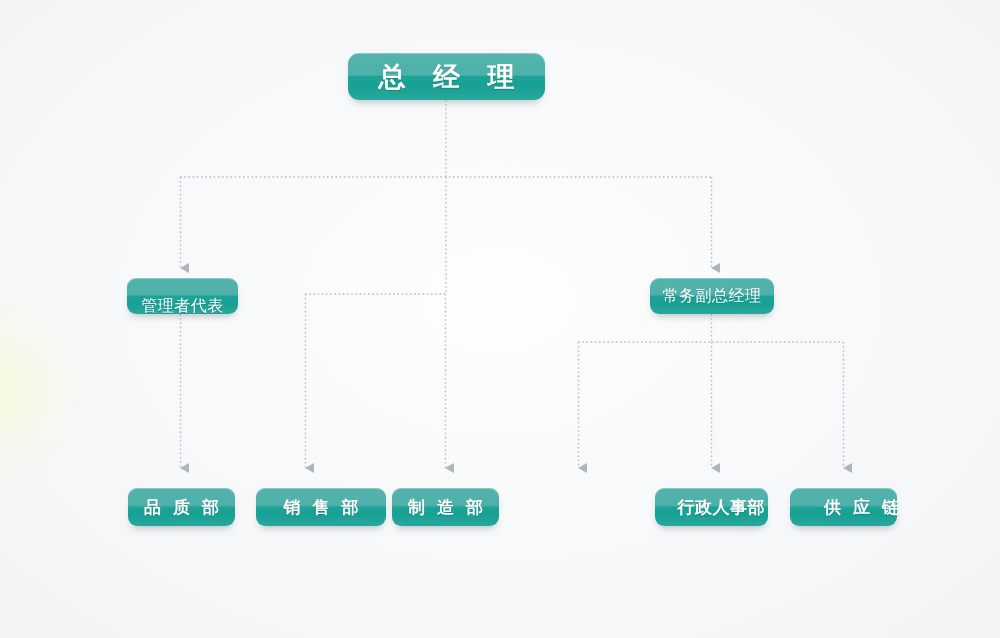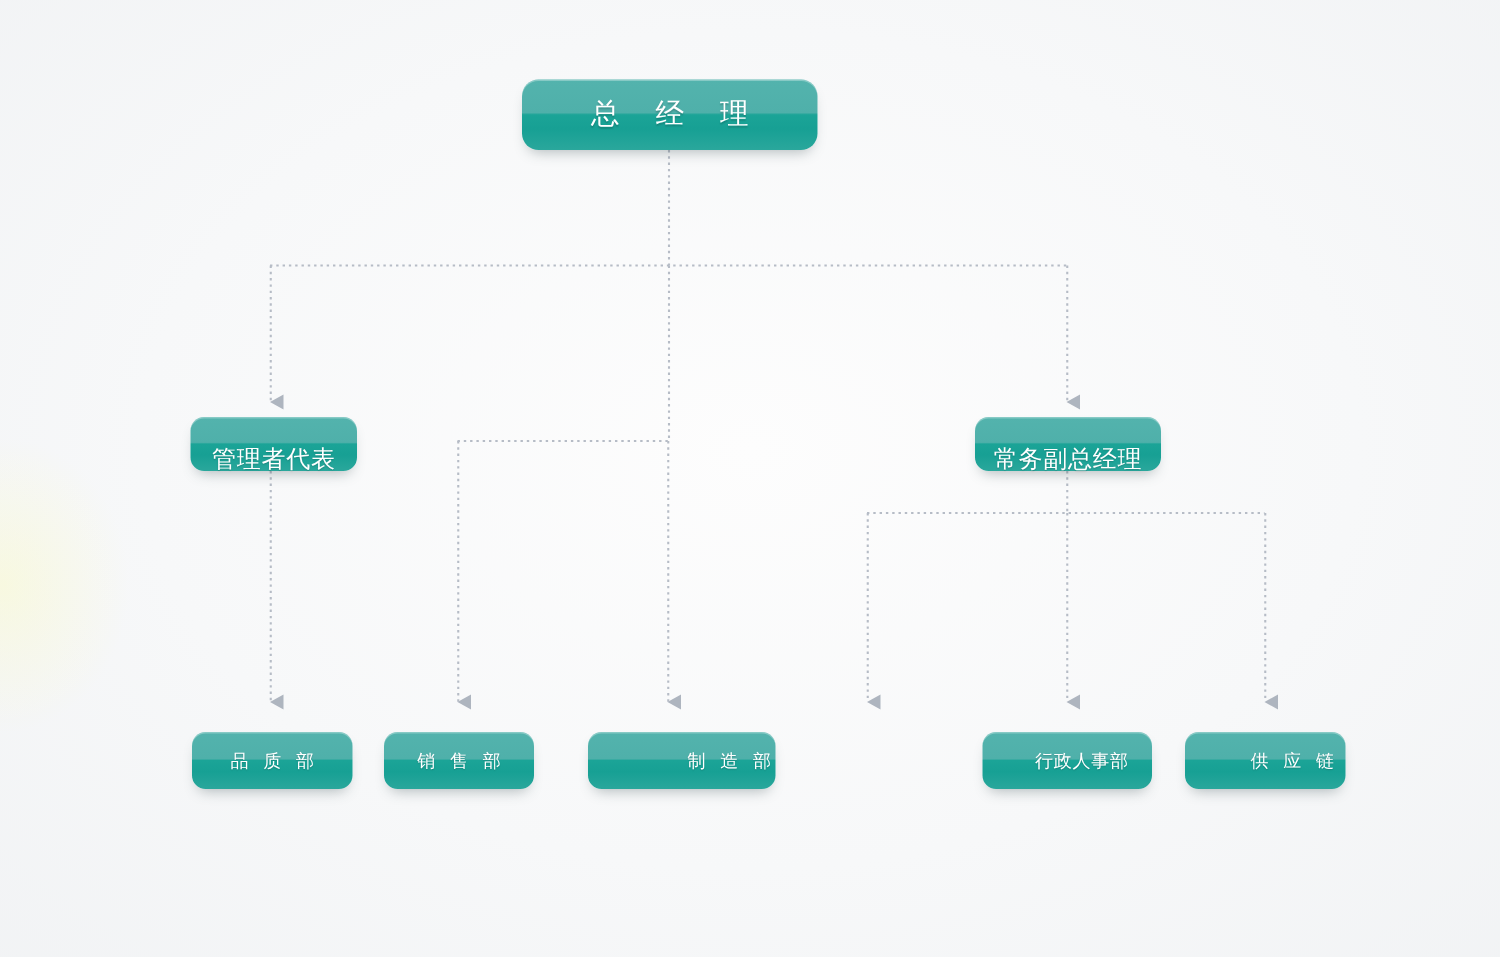--- a/index.html
+++ b/index.html
@@ -53,35 +53,35 @@
   }
   .node .node-label {
     display: block;
     line-height: 1;
     text-shadow: 0 1px 1px rgba(0,0,0,0.18);
   }
   .node.level-1 {
     border-radius: 11px;
   }
   .node.level-1 .node-label {
-    font-size: 19px;
+    font-size: 27px;
     letter-spacing: 9px;
     text-indent: 9px;
-    font-weight: 400;
+    font-weight: 700;
   }
   .node.level-2 .node-label {
     font-size: 16px;
     letter-spacing: 0.5px;
     font-weight: 500;
   }
   .node.level-3 .node-label {
-    font-size: 12px;
+    font-size: 17px;
     letter-spacing: 3px;
     text-indent: 3px;
-    font-weight: 400;
+    font-weight: 700;
   }
   .node.level-3.tight .node-label {
     letter-spacing: 0.5px;
     text-indent: 0.5px;
   }
 </style>
 </head>
 <body>
 
 <div id="org-chart">
@@ -120,33 +120,33 @@
   </svg>
 
   <div class="node level-1" style="left:348px; top:53px; width:197px; height:47px;">
     <span class="node-label">总 经 理</span>
   </div>
 
   <div class="node level-2" style="left:127px; top:278px; width:111px; height:36px;align-items:flex-end;">
     <span class="node-label">管理者代表</span>
   </div>
 
-  <div class="node level-2" style="left:650px; top:278px; width:124px; height:36px;align-items:flex-end;">
+  <div class="node level-2" style="left:650px; top:278px; width:124px; height:36px;">
     <span class="node-label">常务副总经理</span>
   </div>
 
   <div class="node level-3" style="left:128px; top:488px; width:107px; height:38px;">
     <span class="node-label">品 质 部</span>
   </div>
 
-  <div class="node level-3" style="left:256px; top:488px; width:100px; height:38px;">
+  <div class="node level-3" style="left:256px; top:488px; width:130px; height:38px;">
     <span class="node-label">销 售 部</span>
   </div>
 
-  <div class="node level-3" style="left:392px; top:488px; width:125px; height:38px;justify-content:flex-end;">
+  <div class="node level-3" style="left:392px; top:488px; width:107px; height:38px;">
     <span class="node-label">制 造 部</span>
   </div>
 
 
   <div class="node level-3 tight" style="left:655px; top:488px; width:113px; height:38px;padding-left:19px;">
     <span class="node-label">行政人事部</span>
   </div>
 
   <div class="node level-3" style="left:790px; top:488px; width:107px; height:38px;padding-left:36px;">
     <span class="node-label">供 应 链</span>

